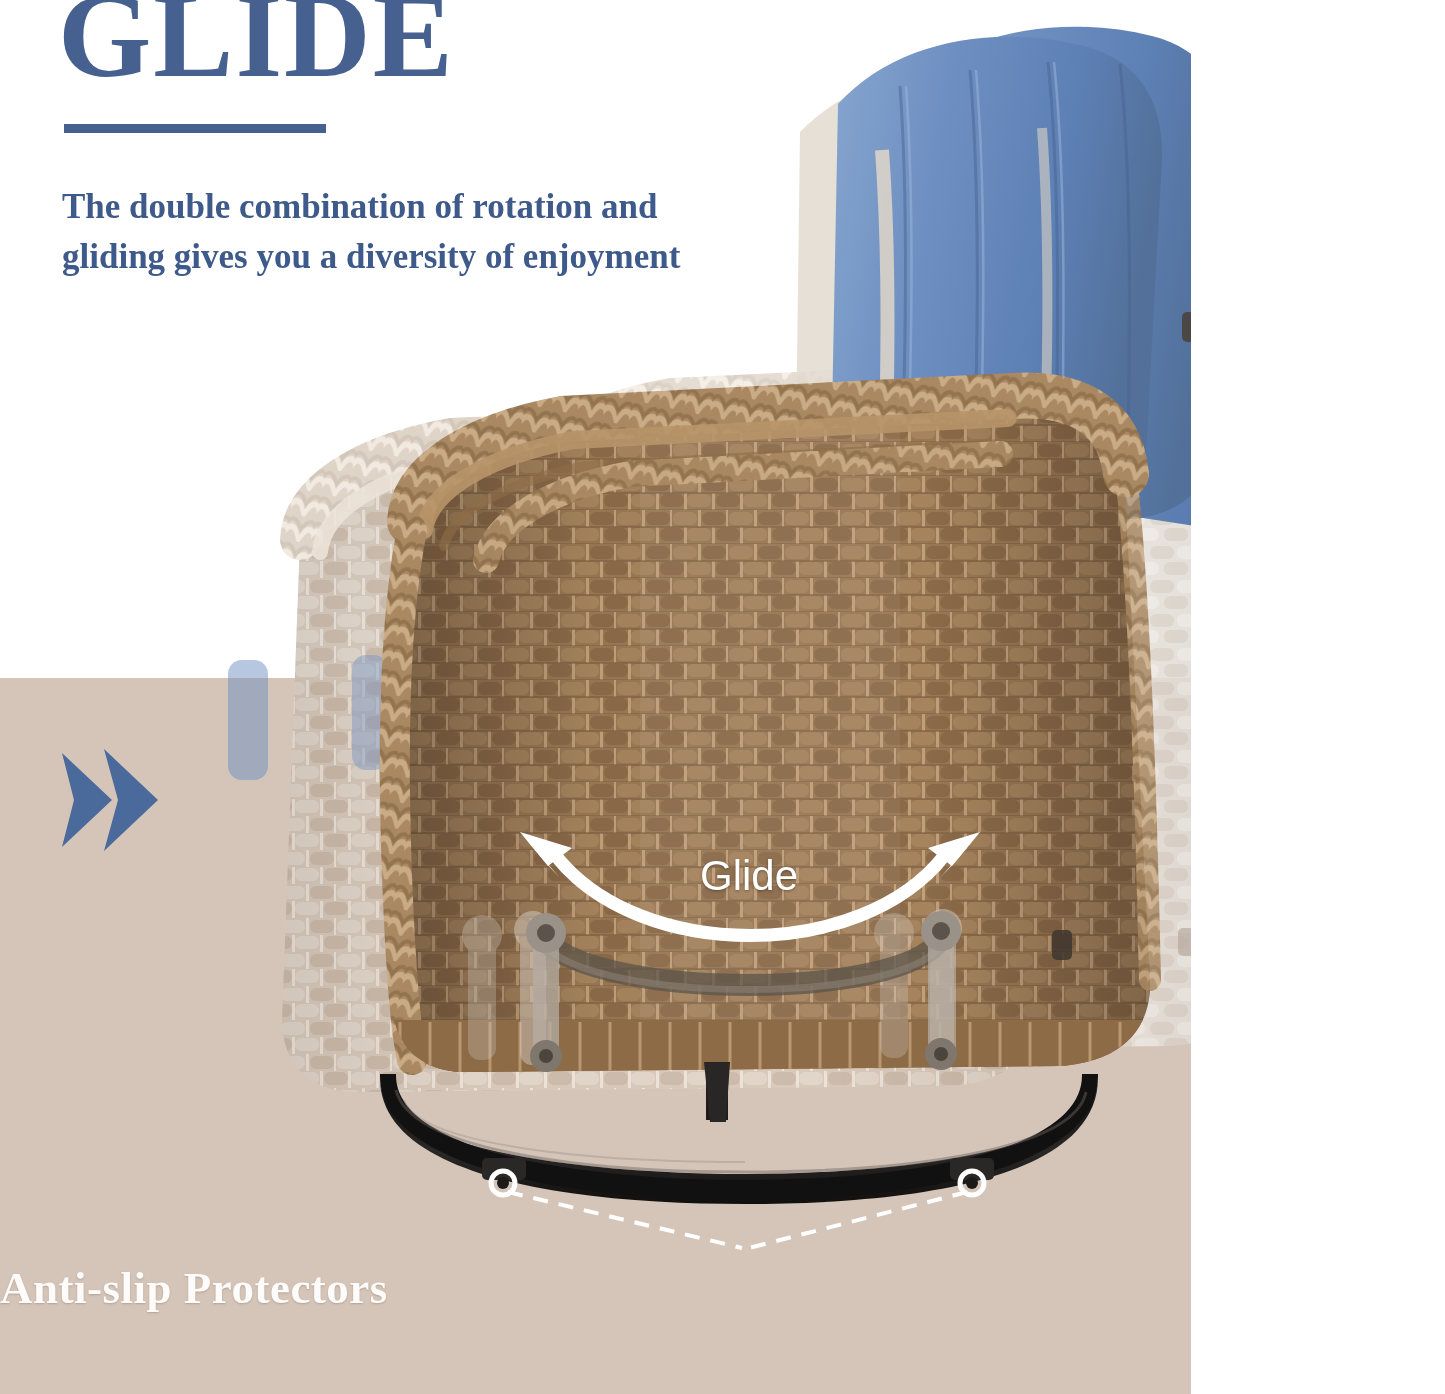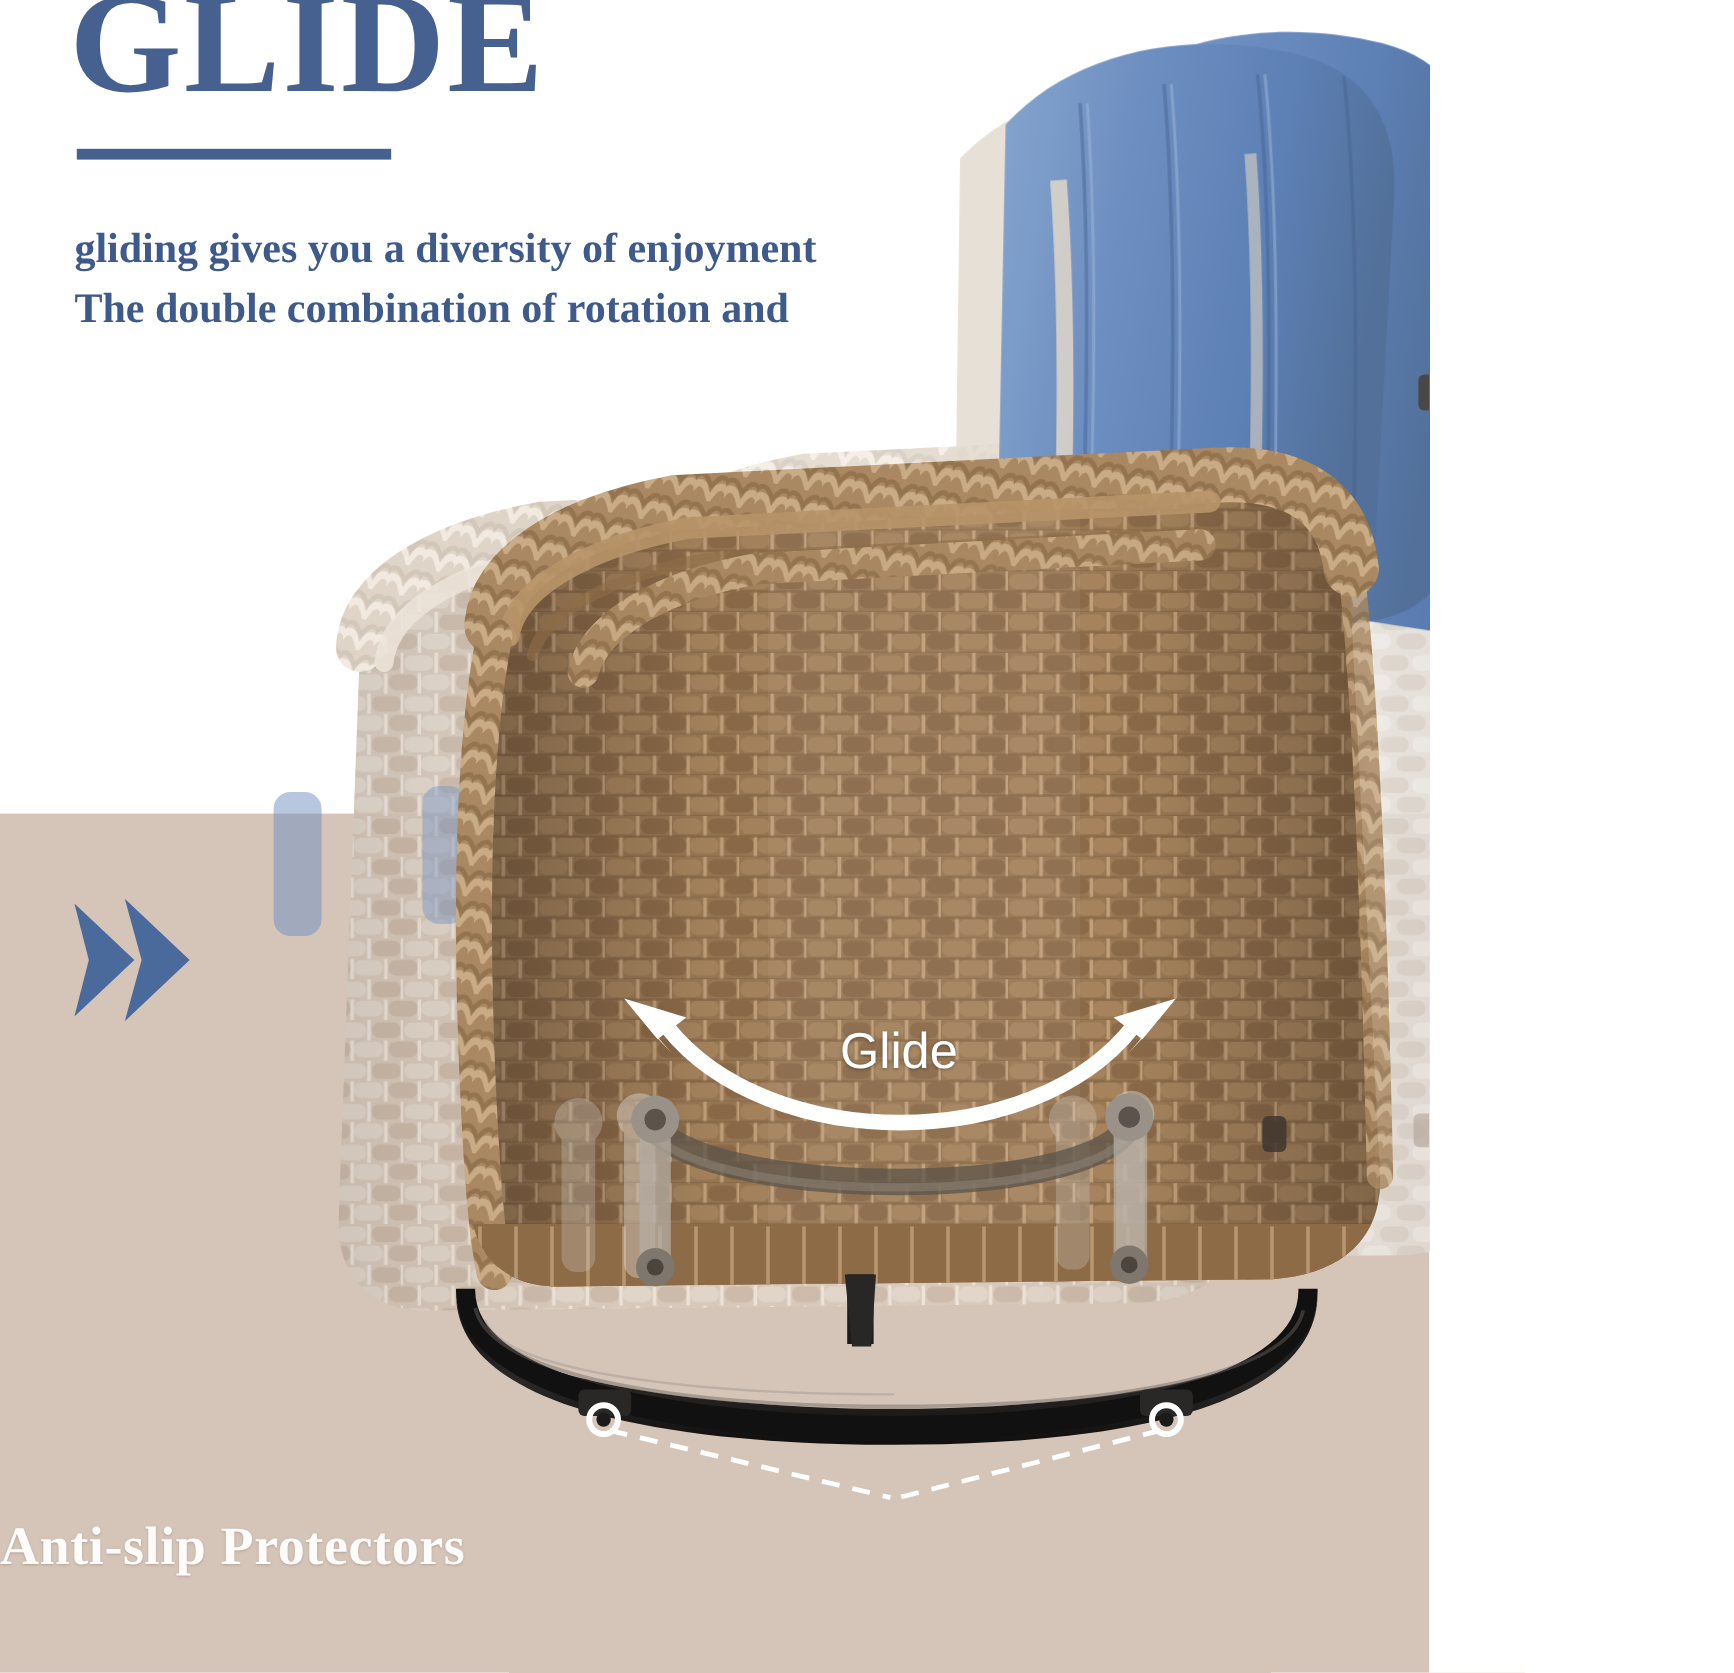--- a/index.html
+++ b/index.html
@@ -354,21 +354,21 @@
       <path d="M1383,753 L1333,800 L1383,847 L1371,800 Z"></path>
       <path d="M1341,749 L1287,800 L1341,851 L1327,800 Z"></path>
     </g>
   </svg>
 
   <div class="headline">GLIDE</div>
 
   <div class="rule"></div>
 
   <div class="subhead">
+    <div>The double combination of rotation and</div>
     <div>gliding gives you a diversity of enjoyment</div>
-    <div>The double combination of rotation and</div>
   </div>
 
   <div class="glide-label">Glide</div>
 
   <div class="anti-label">Anti-slip Protectors</div>
 
 </div>
 
 </body></html>

